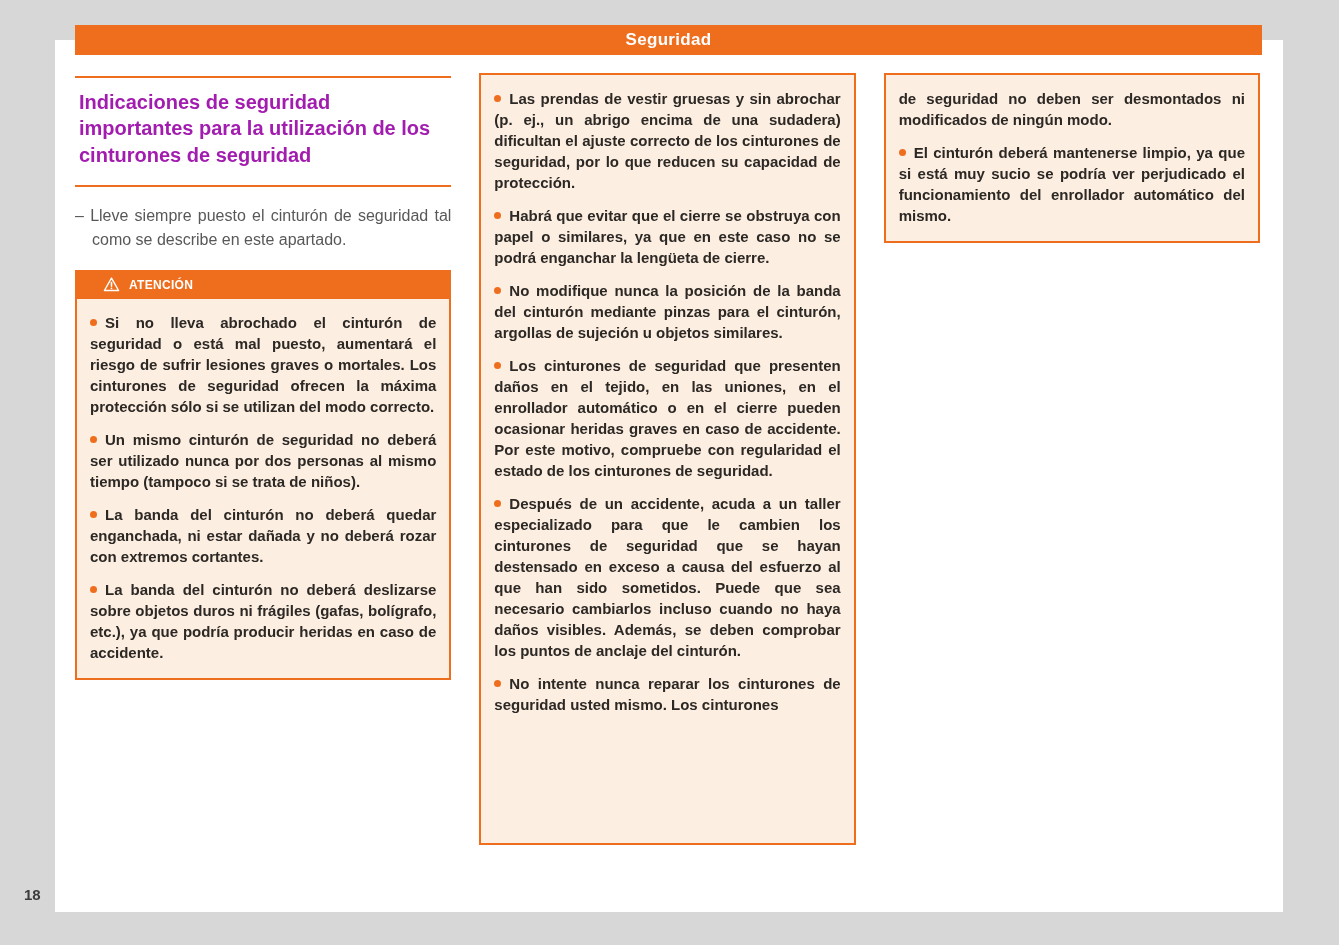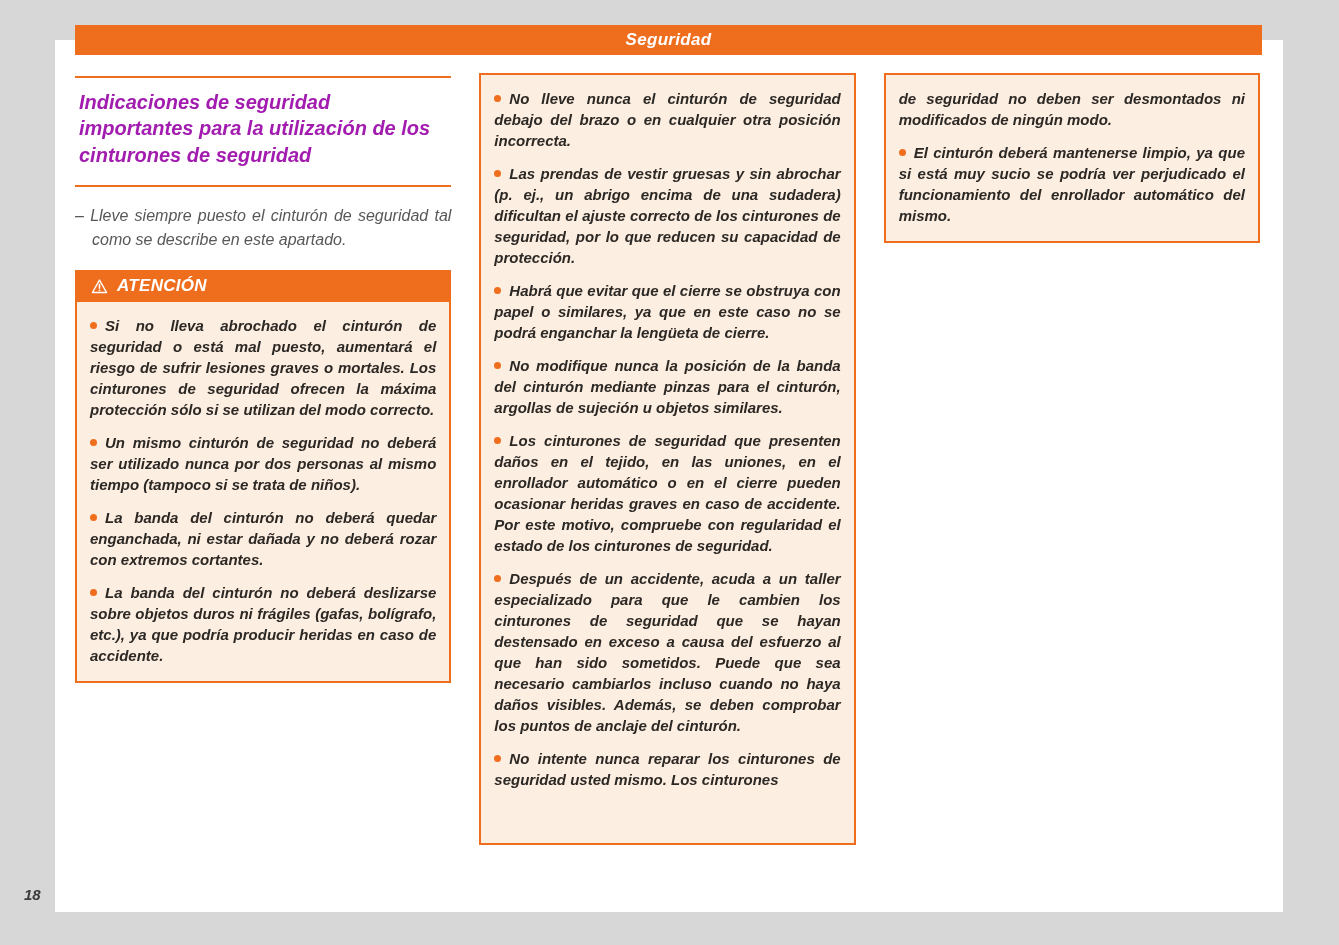--- a/index.html
+++ b/index.html
@@ -7,21 +7,20 @@
   body {
     font-family: "Liberation Sans", sans-serif;
     background: var(--canvas, #d7d7d7);
   }
   .viewport {
     position: relative;
     width: 1339px;
     height: 945px;
     overflow: hidden;
     background: var(--canvas, #d7d7d7);
-    font-style: italic;
   }
   .page {
     position: absolute;
     left: 55px; top: 40px; right: 56px; bottom: 33px;
     background: #ffffff;
   }
   .header-bar {
     position: absolute;
     left: 75px; right: 77px; top: 25px; height: 30px;
     background: var(--accent, #ee6e1e);
@@ -67,23 +66,23 @@
   }
 
   
   .warning-box { margin-top: 18px; }
   .warn-header {
     background: var(--accent, #ee6e1e);
     color: #ffffff;
     display: flex;
     align-items: center;
     gap: 9px;
-    padding: 6px 16px;
+    padding: 6px 28px;
     font-weight: bold;
-    font-size: 17px;
+    font-size: 12px;
     letter-spacing: .3px;
   }
   .warn-icon { flex: 0 0 auto; display: block; }
   .warn-body {
     background: var(--warning-bg, #fdeee2);
     border: 2px solid var(--accent, #ee6e1e);
     border-top: none;
     padding: 13px 13px 3px;
   }
   .warn-body.standalone { border-top: 2px solid var(--accent, #ee6e1e); }
@@ -148,21 +147,20 @@
           <p class="bullet"><span class="dot"></span><span>Si no lleva abrochado el cinturón de seguridad o está mal puesto, aumentará el riesgo de sufrir lesiones graves o mortales. Los cinturones de seguridad ofrecen la máxima protección sólo si se utilizan del modo correcto.</span></p>
           <p class="bullet"><span class="dot"></span><span>Un mismo cinturón de seguridad no deberá ser utilizado nunca por dos personas al mismo tiempo (tampoco si se trata de niños).</span></p>
           <p class="bullet"><span class="dot"></span><span>La banda del cinturón no deberá quedar enganchada, ni estar dañada y no deberá rozar con extremos cortantes.</span></p>
           <p class="bullet"><span class="dot"></span><span>La banda del cinturón no deberá deslizarse sobre objetos duros ni frágiles (gafas, bolígrafo, etc.), ya que podría producir heridas en caso de accidente.</span></p>
         </div>
       </div>
     </div>
 
     <div class="col">
       <div class="warn-body standalone tall">
-        <p class="bullet"><span class="dot"></span><span>No lleve nunca el cinturón de seguridad debajo del brazo o en cualquier otra posición incorrecta.</span></p>
         <p class="bullet"><span class="dot"></span><span>Las prendas de vestir gruesas y sin abrochar (p. ej., un abrigo encima de una sudadera) dificultan el ajuste correcto de los cinturones de seguridad, por lo que reducen su capacidad de protección.</span></p>
         <p class="bullet"><span class="dot"></span><span>Habrá que evitar que el cierre se obstruya con papel o similares, ya que en este caso no se podrá enganchar la lengüeta de cierre.</span></p>
         <p class="bullet"><span class="dot"></span><span>No modifique nunca la posición de la banda del cinturón mediante pinzas para el cinturón, argollas de sujeción u objetos similares.</span></p>
         <p class="bullet"><span class="dot"></span><span>Los cinturones de seguridad que presenten daños en el tejido, en las uniones, en el enrollador automático o en el cierre pueden ocasionar heridas graves en caso de accidente. Por este motivo, compruebe con regularidad el estado de los cinturones de seguridad.</span></p>
         <p class="bullet"><span class="dot"></span><span>Después de un accidente, acuda a un taller especializado para que le cambien los cinturones de seguridad que se hayan destensado en exceso a causa del esfuerzo al que han sido sometidos. Puede que sea necesario cambiarlos incluso cuando no haya daños visibles. Además, se deben comprobar los puntos de anclaje del cinturón.</span></p>
         <p class="bullet"><span class="dot"></span><span>No intente nunca reparar los cinturones de seguridad usted mismo. Los cinturones</span></p>
       </div>
     </div>
 
     <div class="col">

